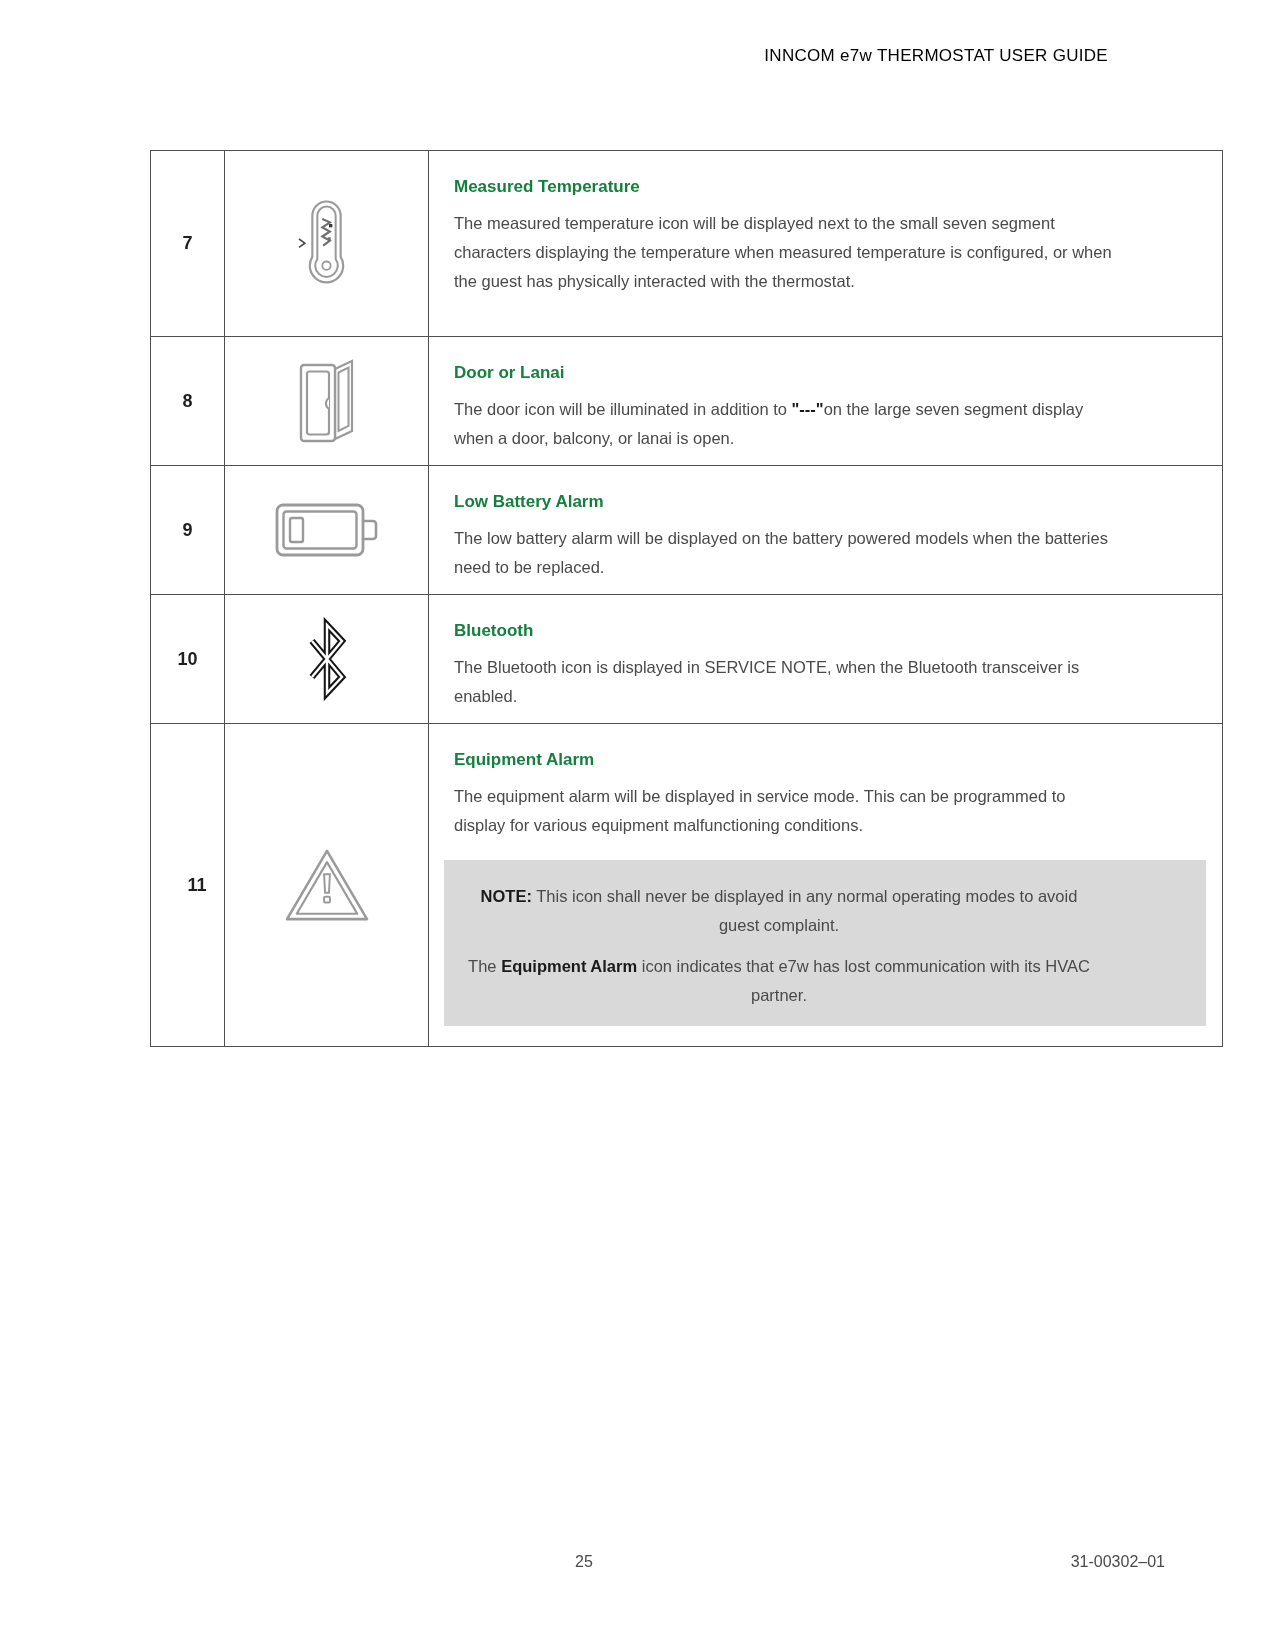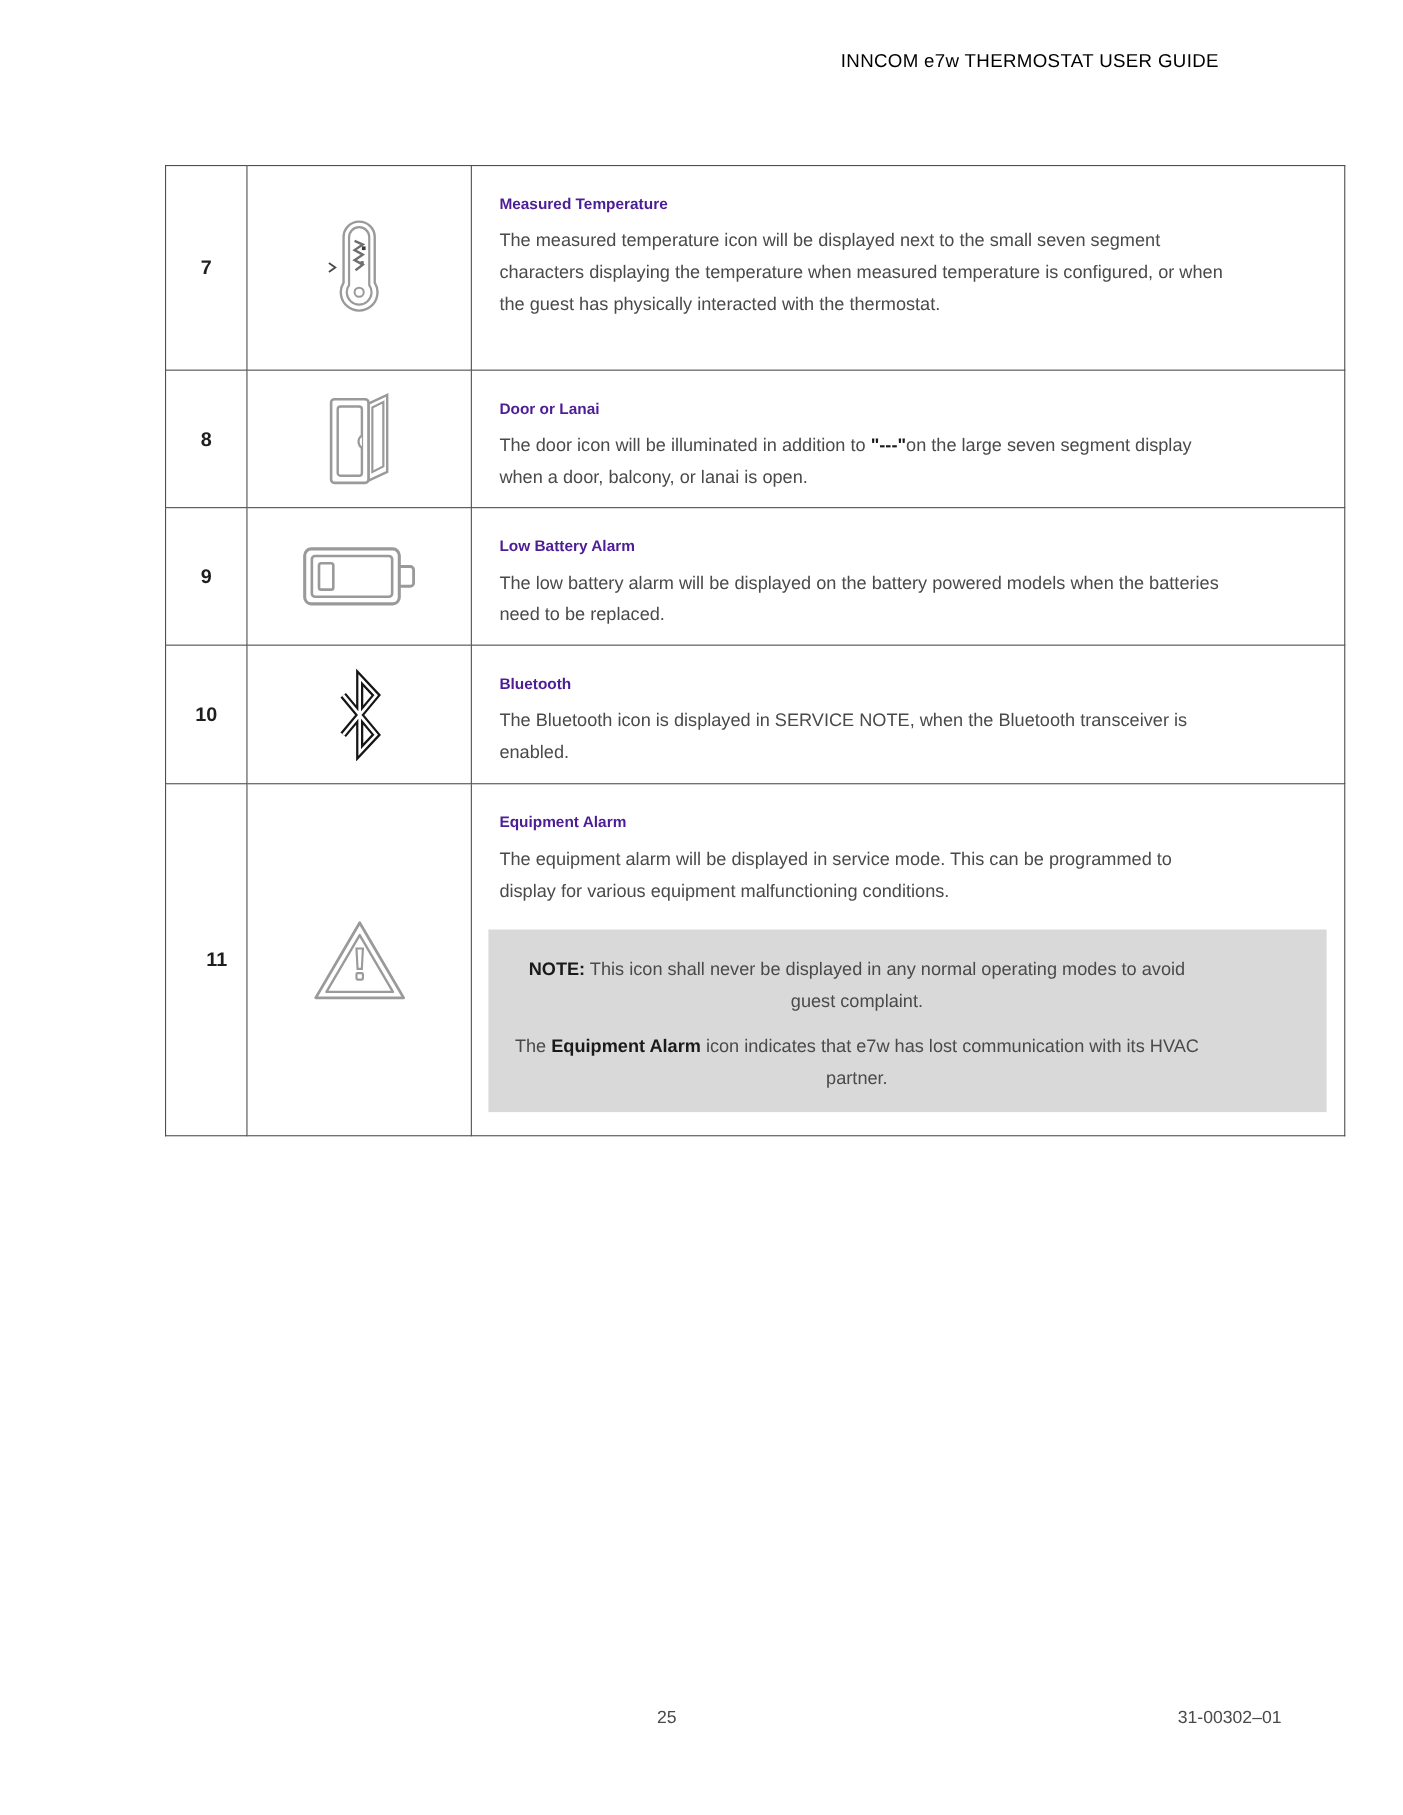--- a/index.html
+++ b/index.html
@@ -24,42 +24,42 @@
     font-size:18px;font-weight:700;color:#1f1f1f;
   }
   td.col-icon{
     width:201px;text-align:center;vertical-align:middle;
   }
   td.col-desc{
     width:740px;vertical-align:top;
     padding:12px 28px 12px 25px;
   }
   .desc-title{
-    font-size:14px;font-weight:700;color:#4c1d95;
+    font-size:17px;font-weight:700;color:#15803d;
     margin:14px 0 0 0;
   }
   .desc-body{
     font-size:16.5px;line-height:29px;color:#4a4a4a;
     margin:12px 0 0 0;max-width:660px;
   }
   .desc-body .emph, .note-box .emph{
     font-weight:700;color:#1a1a1a;
   }
   .note-box{
     background:#d9d9d9;
     margin:20px -12px 8px -10px;
     padding:10px 14px 16px 15px;
     text-align:center;
   }
   .note-box p{
     font-size:16.5px;line-height:29px;color:#4a4a4a;
     margin:12px 0 0 0;max-width:640px;
   }
   .page-footer-num{
-    position:absolute;top:1553px;left:575px;width:40px;text-align:right;
+    position:absolute;top:1553px;left:575px;width:40px;text-align:left;
     font-size:16px;color:#4a4a4a;
   }
   .page-footer-doc{
     position:absolute;top:1553px;right:110px;
     font-size:16px;color:#4a4a4a;
   }
   svg{display:block;margin:0 auto;}
 </style>
 </head>
 <body>

